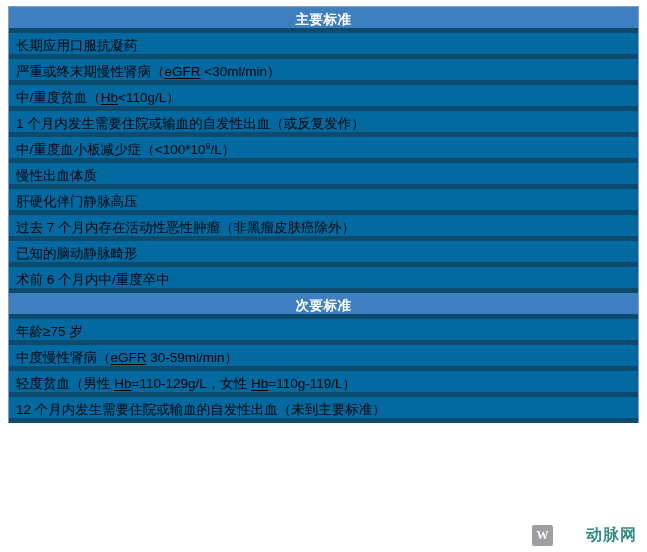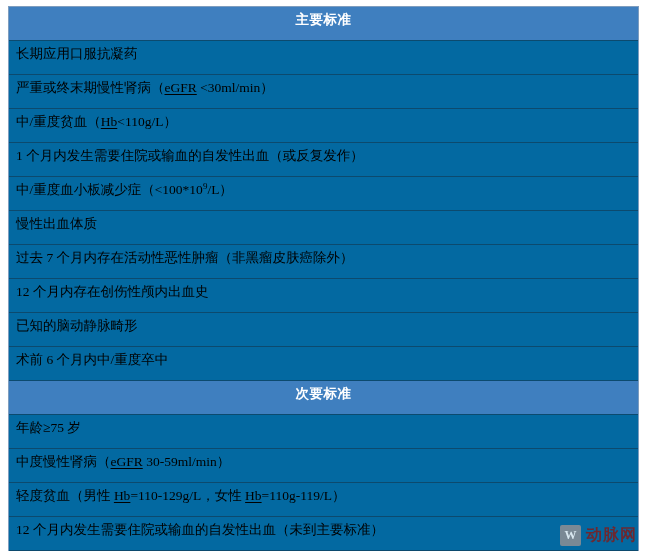--- a/index.html
+++ b/index.html
@@ -18,29 +18,28 @@
     position: absolute;
     left: 8px;
     top: 6px;
     width: 631px;
     box-sizing: border-box;
     border: 1px solid #7e9dbf;
     border-bottom: none;
   }
   .row {
     box-sizing: border-box;
-    border-bottom: 1px solid #0c4a6e;
-    height: 34px;
+    border-bottom: 5px solid #0c4a6e;
+    height: 26px;
     line-height: 26px;
     font-size: 13.5px;
     color: #000000;
     padding: 0 7px;
     white-space: nowrap;
     overflow: hidden;
-    font-family: Liberation Serif, serif;
   }
   .row.header {
     background: #3f7fbf;
     color: #ffffff;
     text-align: center;
     font-weight: bold;
     padding: 0;
     letter-spacing: 0.5px;
   }
   .row.body {
@@ -72,41 +71,42 @@
     color: #ffffff;
     font-size: 12px;
     font-weight: bold;
     display: flex;
     align-items: center;
     justify-content: center;
     border-radius: 2px;
     font-family: "Liberation Serif", serif;
   }
   .wm-text {
-    color: #7f1d1d;
+    color: #0f766e;
     font-size: 16px;
     font-weight: bold;
     letter-spacing: 1px;
+    margin-left: 28px;
   }
 </style>
 </head>
 <body>
 
 <div class="table-wrap">
 
   <div class="row header">主要标准</div>
 
   <div class="row body">长期应用口服抗凝药</div>
   <div class="row body">严重或终末期慢性肾病（<span class="u">eGFR</span> &lt;30ml/min）</div>
   <div class="row body">中/重度贫血（<span class="u">Hb</span>&lt;110g/L）</div>
   <div class="row body">1 个月内发生需要住院或输血的自发性出血（或反复发作）</div>
   <div class="row body">中/重度血小板减少症（&lt;100*10<sup>9</sup>/L）</div>
   <div class="row body">慢性出血体质</div>
+  <div class="row body">肝硬化伴门静脉高压</div>
   <div class="row body">过去 7 个月内存在活动性恶性肿瘤（非黑瘤皮肤癌除外）</div>
-  <div class="row body">12 个月内存在创伤性颅内出血史</div>
   <div class="row body">已知的脑动静脉畸形</div>
   <div class="row body">术前 6 个月内中/重度卒中</div>
 
   <div class="row header">次要标准</div>
 
   <div class="row body">年龄≥75 岁</div>
   <div class="row body">中度慢性肾病（<span class="u">eGFR</span> 30-59ml/min）</div>
   <div class="row body">轻度贫血（男性 <span class="u">Hb</span>=110-129g/L，女性 <span class="u">Hb</span>=110g-119/L）</div>
   <div class="row body">12 个月内发生需要住院或输血的自发性出血（未到主要标准）</div>
 

